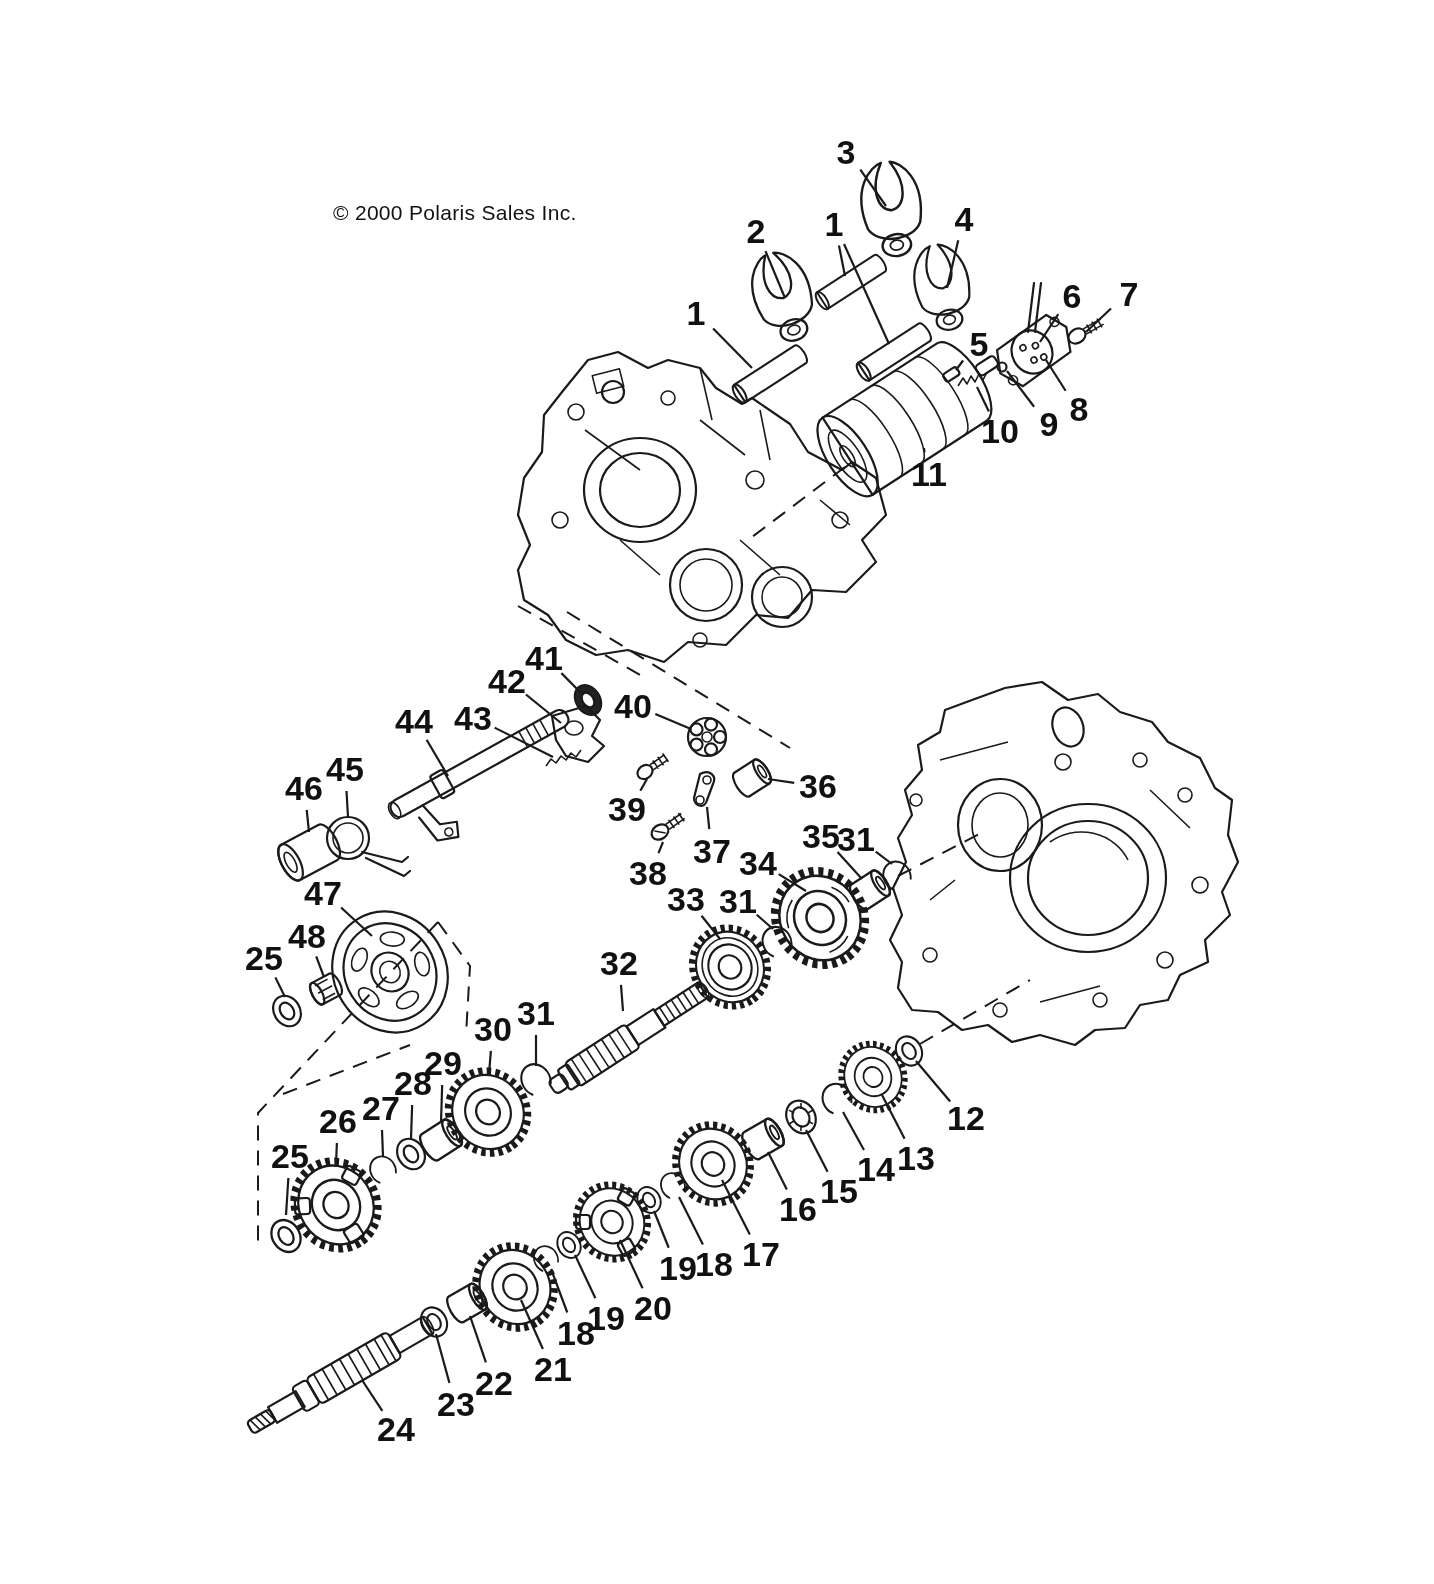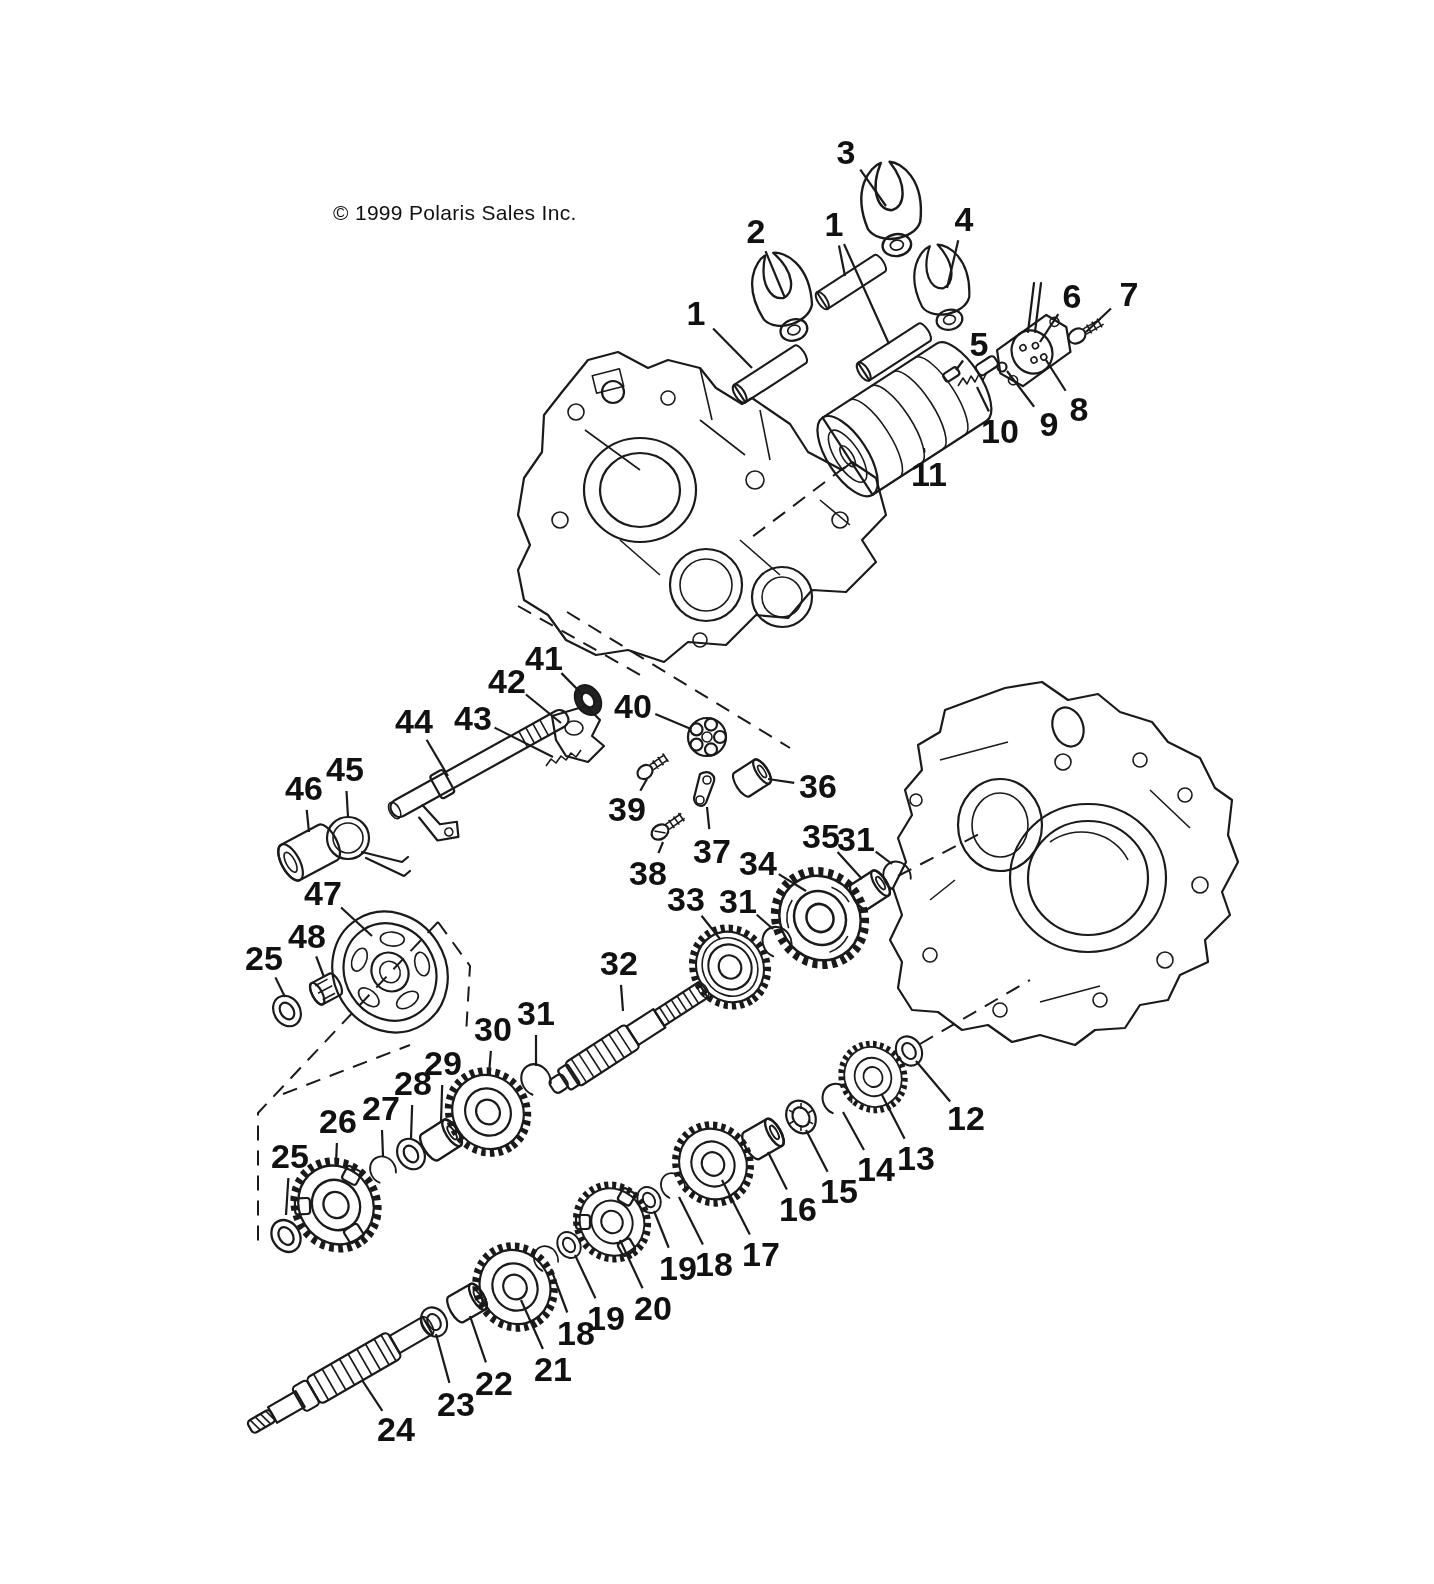--- a/index.html
+++ b/index.html
@@ -15,21 +15,21 @@
   .leader{stroke:#1a1a1a;stroke-width:2.2;}
   .callout{font:700 34px "Liberation Sans",sans-serif;fill:#111;
            text-anchor:middle;dominant-baseline:central;}
   .dark{fill:#222;stroke:#1a1a1a;stroke-width:2;}
   .wht{fill:#fff;stroke:#1a1a1a;stroke-width:2.2;}
 </style>
 </head>
 <body>
 
 <div class="canvas">
-  <div class="copyright">© 1999 Polaris Sales Inc.</div>
+  <div class="copyright">© 2000 Polaris Sales Inc.</div>
 
   <svg width="1434" height="1584" viewBox="0 0 1434 1584">
     <defs>
       <g id="gearU">
         <circle r="40" class="teeth"></circle>
         <circle r="36" class="ln"></circle>
         <circle r="23" class="ln"></circle>
         <circle r="12" class="ln"></circle>
       </g>
       <g id="washerU">

